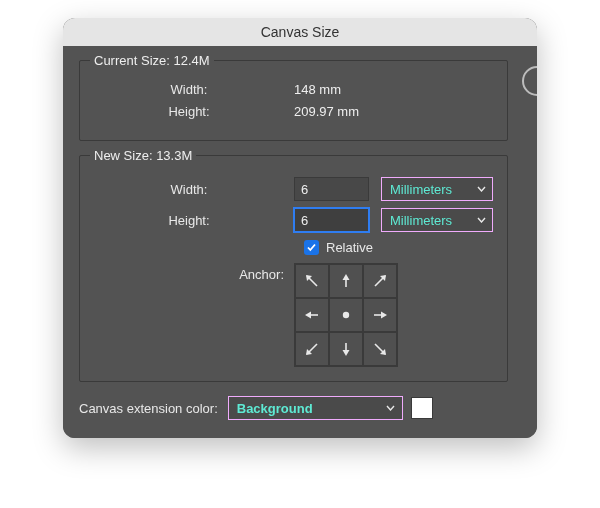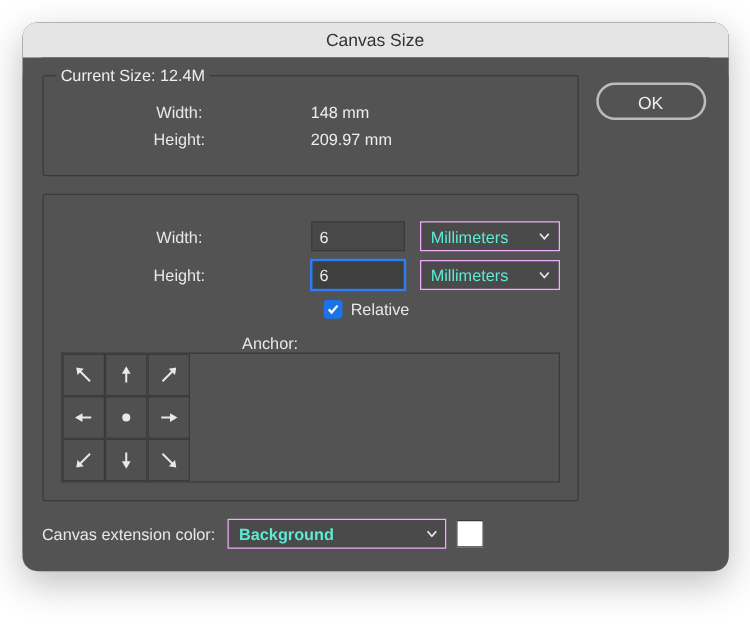--- a/index.html
+++ b/index.html
@@ -8,41 +8,40 @@
     padding: 0;
     font-family: "Helvetica Neue", Arial, sans-serif;
     font-size: 13px;
     color: #e8e8e8;
     background: #fff;
     width: 600px;
     height: 508px;
   }
   .window {
     margin: 18px auto 0;
-    width: 565px;
+    width: 474px;
     background: #555;
     border-radius: 12px;
     box-shadow: 0 10px 30px rgba(0,0,0,0.25);
     overflow: hidden;
   }
   .titlebar {
     background: #e5e5e5;
     height: 28px;
     display: flex;
     align-items: center;
     justify-content: center;
     font-weight: 500;
     color: #333;
     font-size: 14px;
   }
   .content {
     display: flex;
     padding: 14px 16px 18px 16px;
     background: #535353;
-    border-radius: 17px;
   }
   .main-col {
     flex: 1;
     margin-right: 14px;
   }
   .side-col {
     width: 92px;
     display: flex;
     flex-direction: column;
     gap: 10px;
@@ -132,21 +131,20 @@
   .chk {
     width: 15px; height: 15px;
     background: #1a73e8;
     border-radius: 3px;
     margin-right: 7px;
     display:flex;align-items:center;justify-content:center;
   }
   .anchor-wrap {
     display:flex;
     margin-top:4px;
-    flex-direction:column;
   }
   .anchor-lbl { width:200px;text-align:right;padding-right:10px;padding-top:4px;}
   .anchor-grid {
     display:grid;
     grid-template-columns:repeat(3,34px);
     grid-template-rows:repeat(3,34px);
     border:1px solid #3a3a3a;
   }
   .anchor-cell {
     border:1px solid #3a3a3a;
@@ -183,20 +181,21 @@
           <span class="lbl">Width:</span>
           <span class="val">148 mm</span>
         </div>
         <div class="row">
           <span class="lbl">Height:</span>
           <span class="val">209.97 mm</span>
         </div>
       </div>
 
       <div class="group newsize">
+        <span class="group-title">New Size: 13.3M</span>
 
         <div class="row">
           <span class="lbl">Width:</span>
           <input class="input" value="6" style="">
           <div class="select units">
             <span>Millimeters</span>
             <span class="chev">
               <svg width="9" height="6" viewBox="0 0 9 6">
                   <path d="M1 1 L4.5 5 L8 1" stroke="#e8e8e8" stroke-width="1.4" fill="none"></path>
                 </svg>

